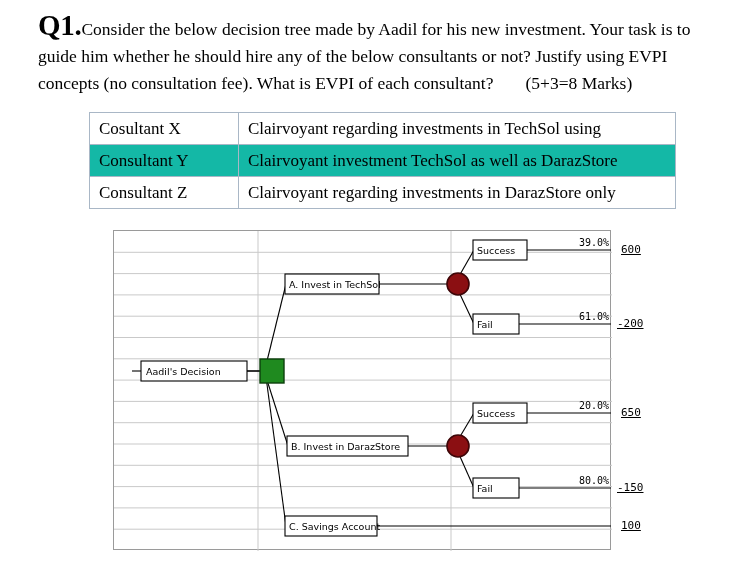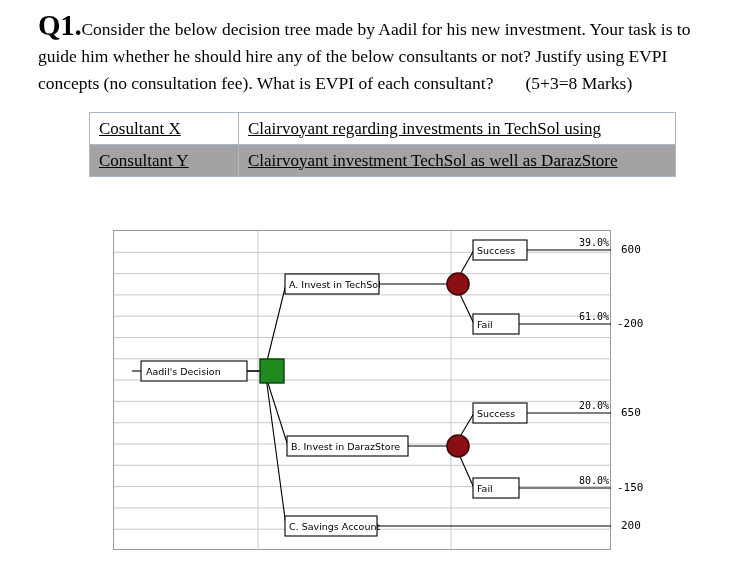--- a/index.html
+++ b/index.html
@@ -42,32 +42,31 @@
   }
 
   
   #consultant-table {
     position: absolute;
     left: 89px;
     top: 112px;
     width: 587px;
     border-collapse: collapse;
     background: #ffffff;
-    text-decoration: underline;
   }
   #consultant-table td {
     border: 1px solid #a9b7c6;
     font-size: 17px;
     line-height: 20px;
     padding: 5px 8px 5px 9px;
     vertical-align: middle;
     height: 21px;
   }
   #consultant-table td.c-name { width: 131px; }
-  #consultant-table tr.alt-row td { background: #a3a3a3; }
+  #consultant-table tr.alt-row td { background: #14b8a6; }
 
   
   #tree-panel {
     position: absolute;
     left: 113px;
     top: 230px;
     width: 498px;
     height: 320px;
     background: #ffffff;
     border: 1px solid #9a9a9a;
@@ -86,38 +85,43 @@
     top: 230px;
     width: 60px;
     height: 320px;
   }
   .payoff {
     position: absolute;
     font-family: "DejaVu Sans Mono", "Liberation Mono", monospace;
     font-size: 11px;
     color: #000;
     white-space: nowrap;
+    text-decoration: underline;
   }
 </style>
 </head>
 <body>
 
 <div id="question-block">
   <p id="question-text"><span class="q-number">Q1.</span><span>Consider the below decision tree made by Aadil for his new investment. Your task is to guide him whether he should hire any of the below consultants or not?  Justify using EVPI concepts (no consultation fee). What is EVPI of each consultant?</span><span class="marks">(5+3=8 Marks)</span></p>
 </div>
 
 <table id="consultant-table">
   <tbody>
     <tr>
       <td class="c-name">Cosultant X</td>
       <td class="c-desc">Clairvoyant regarding investments  in TechSol using</td>
     </tr>
     <tr class="alt-row">
       <td class="c-name">Consultant Y</td>
       <td class="c-desc">Clairvoyant investment TechSol as well as DarazStore</td>
+    </tr>
+    <tr>
+      <td class="c-name">Consultant Z</td>
+      <td class="c-desc">Clairvoyant regarding investments in DarazStore only</td>
     </tr>
   </tbody>
 </table>
 
 <div id="tree-panel">
   <svg id="tree-svg" width="498" height="320" viewBox="0 0 498 320" xmlns="http://www.w3.org/2000/svg">
 
     <g stroke="#c9c9c9" stroke-width="1">
       <line x1="0" y1="21.3" x2="498" y2="21.3"></line>
       <line x1="0" y1="42.6" x2="498" y2="42.6"></line>
@@ -213,14 +217,14 @@
     </g>
     <text id="prob-b-fail" x="495" y="253" text-anchor="end" font-family="'DejaVu Sans Mono','Liberation Mono',monospace" font-size="10" fill="#000000">80.0%</text>
   </svg>
 </div>
 
 <div id="payoff-layer">
   <span class="payoff" id="pay-a-succ" style="left:6px; top:13px;">600</span>
   <span class="payoff" id="pay-a-fail" style="left:2px; top:87px;text-align:right;">-200</span>
   <span class="payoff" id="pay-b-succ" style="left:6px; top:176px;">650</span>
   <span class="payoff" id="pay-b-fail" style="left:2px; top:251px;">-150</span>
-  <span class="payoff" id="pay-c" style="left:6px; top:289px;">200</span>
+  <span class="payoff" id="pay-c" style="left:6px; top:289px;">100</span>
 </div>
 
 </body></html>

